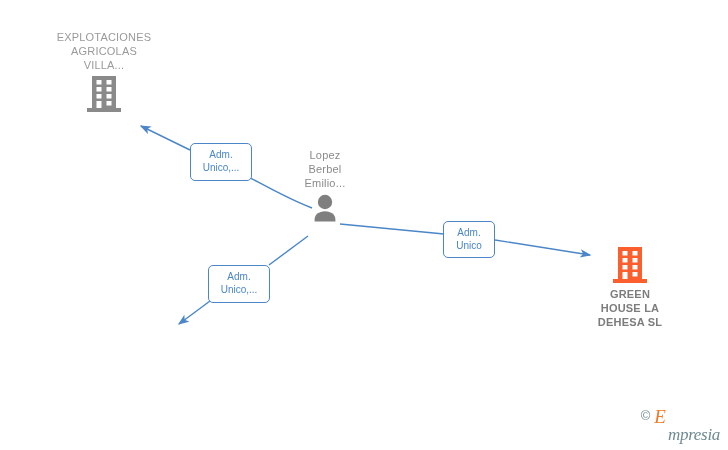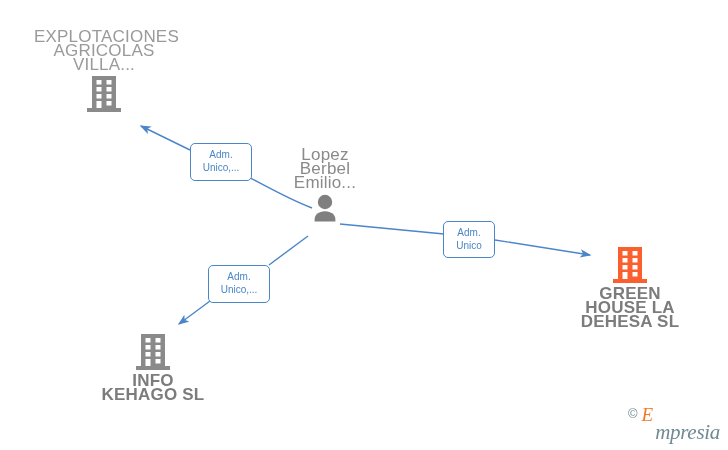--- a/index.html
+++ b/index.html
@@ -30,21 +30,21 @@
 
   
   .node {
     position: absolute;
     text-align: center;
     width: 140px;
     margin-left: -70px;
   }
 
   .node-label {
-    font-size: 17px;
+    font-size: 11px;
     line-height: 14px;
     color: #8a8a8a;
     letter-spacing: 0.2px;
     white-space: pre-line;
   }
   .node-label.bold {
     font-weight: bold;
     color: #7c7c7c;
   }
   .node-label.light {
@@ -95,21 +95,21 @@
   #watermark .wm-e {
     font-size: 19px;
     color: #f07a28;
     font-family: "Liberation Serif", serif;
     font-style: italic;
     line-height: 1;
     position: relative;
     top: 1px;
   }
   #watermark .wm-rest {
-    font-size: 21px;
+    font-size: 17px;
     color: #6f8a91;
     font-family: "Liberation Serif", serif;
     font-style: italic;
     line-height: 1;
     letter-spacing: -0.3px;
     position: relative;
     top: 1px;
     margin-left: -2px;
     margin-top: 36px;
   }
@@ -181,38 +181,20 @@
 Berbel
 Emilio...</div>
     <span class="node-icon">
       <svg width="32" height="32" viewBox="0 0 32 32" xmlns="http://www.w3.org/2000/svg">
         <circle cx="16" cy="9" r="7.2" fill="#7f7f7f"></circle>
         <path d="M16 18.2c-6.4 0-10.4 3.6-10.4 8.2 0 1.3 0 2 0 2h20.8s0-0.7 0-2c0-4.6-4-8.2-10.4-8.2z" fill="#7f7f7f"></path>
       </svg>
     </span>
   </div>
 
-  <div class="node label-bottom" style="left:153px; top:333px;">
-    <span class="node-icon">
-      <svg width="34" height="38" viewBox="0 0 34 38" xmlns="http://www.w3.org/2000/svg">
-        <rect x="5" y="1" width="24" height="32" fill="#8a8a8a"></rect>
-        <rect x="0" y="33" width="34" height="4" fill="#8a8a8a"></rect>
-        <rect x="9.5" y="5" width="5" height="4.5" fill="#ffffff"></rect>
-        <rect x="19.5" y="5" width="5" height="4.5" fill="#ffffff"></rect>
-        <rect x="9.5" y="12" width="5" height="4.5" fill="#ffffff"></rect>
-        <rect x="19.5" y="12" width="5" height="4.5" fill="#ffffff"></rect>
-        <rect x="9.5" y="19" width="5" height="4.5" fill="#ffffff"></rect>
-        <rect x="19.5" y="19" width="5" height="4.5" fill="#ffffff"></rect>
-        <rect x="9.5" y="26" width="5" height="7" fill="#ffffff"></rect>
-        <rect x="19.5" y="26" width="5" height="4.5" fill="#ffffff"></rect>
-      </svg>
-    </span>
-    <div class="node-label bold">INFO
-KEHAGO  SL</div>
-  </div>
 
   <div class="edge-chip" style="left:190px; top:143px; width:62px; height:38px;">Adm.
 Unico,...</div>
 
   <div class="edge-chip" style="left:443px; top:221px; width:52px; height:37px;">Adm.
 Unico</div>
 
   <div class="edge-chip" style="left:208px; top:265px; width:62px; height:38px;">Adm.
 Unico,...</div>
 

